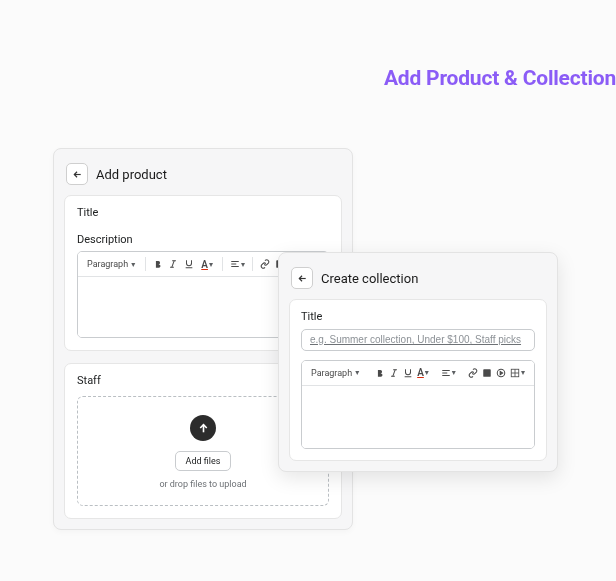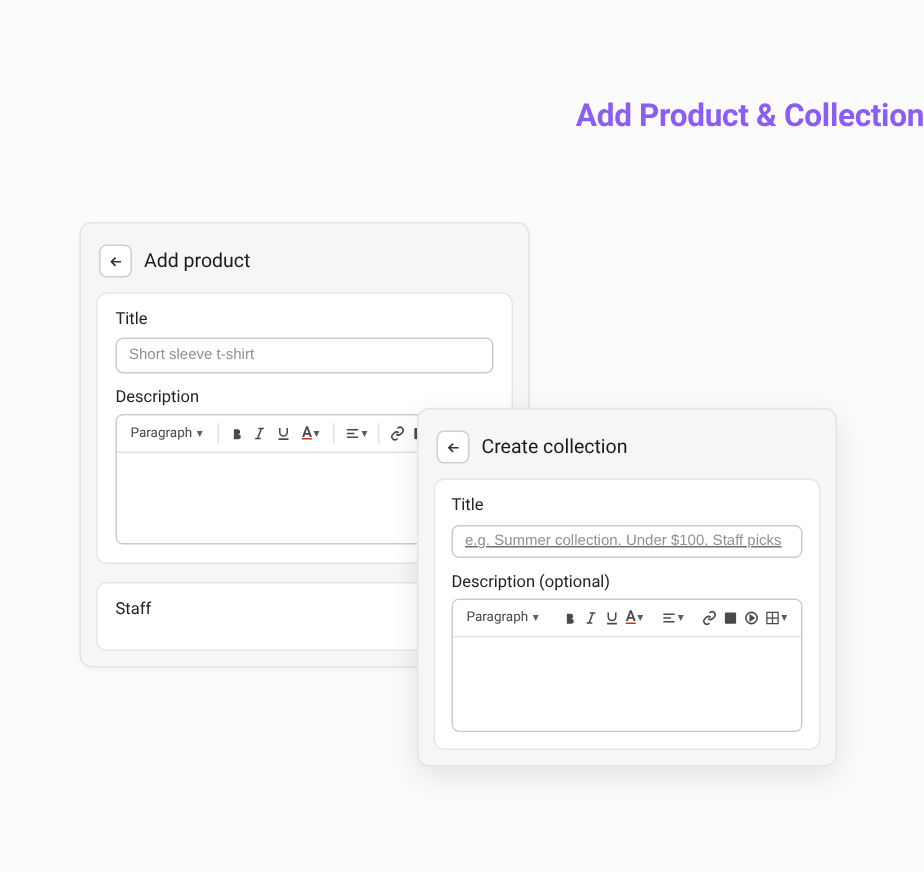--- a/index.html
+++ b/index.html
@@ -136,21 +136,21 @@
     background: #fff;
     padding: 4px 10px;
     font-size: 9px;
     color: #202223;
     margin-bottom: 8px;
   }
 
   
   .panel-collection {
     left: 278px;
-    top: 272px;
+    top: 252px;
     width: 280px;
     background: #f6f6f7;
     padding: 10px;
     box-shadow: 0 6px 20px rgba(0,0,0,0.10);
   }
   .panel-collection .card { padding: 10px 11px 11px; }
   .panel-collection .editor-body { height: 62px; }
   .panel-collection .text-input { height: 22px; text-decoration: underline; }
   .toolbar.has-code { padding-right: 5px; }
   .caret { font-size: 8px; color: #5c5f62; }
@@ -166,21 +166,20 @@
       <svg width="11" height="11" viewBox="0 0 24 24" fill="none" stroke="#333" stroke-width="2.5">
           <path d="M19 12H5"></path>
           <path d="M11 18l-6-6 6-6"></path>
         </svg>
     </div>
     <div class="panel-heading">Add product</div>
   </div>
 
   <div class="card">
     <div class="field-label">Title</div>
-    <input class="text-input" placeholder="Short sleeve t-shirt" style="">
     <div style="height:9px"></div>
     <div class="field-label">Description</div>
     <div class="toolbar-wrap">
       <div class="toolbar">
         <div class="tb-select">
           <span>Paragraph</span>
           <span class="caret">▾</span>
         </div>
         <div class="sep"></div>
         <div class="tb-btn">
@@ -240,39 +239,48 @@
             </svg>
             <span class="caret">▾</span>
           </div>
       </div>
       <div class="editor-body"></div>
     </div>
   </div>
 
   <div class="card">
     <div class="field-label" style="font-size:11px;margin-bottom:9px">Staff</div>
+    <div class="media-drop">
+      <div class="upload-circle">
+        <svg width="13" height="13" viewBox="0 0 24 24" fill="none" stroke="#fff" stroke-width="3">
+            <path d="M12 19V5"></path>
+            <path d="M6 11l6-6 6 6"></path>
+          </svg>
+      </div>
+      <div class="addfiles-btn">Add files</div>
+      <div>or drop files to upload</div>
+    </div>
   </div>
 </div>
 
 <div class="panel panel-collection">
   <div class="panel-header">
     <div class="back-btn">
       <svg width="11" height="11" viewBox="0 0 24 24" fill="none" stroke="#333" stroke-width="2.5">
           <path d="M19 12H5"></path>
           <path d="M11 18l-6-6 6-6"></path>
         </svg>
     </div>
     <div class="panel-heading">Create collection</div>
   </div>
 
   <div class="card">
     <div class="field-label">Title</div>
     <input class="text-input" placeholder="e.g. Summer collection, Under $100, Staff picks" style="">
     <div style="height:9px"></div>
-    <div class="field-label">Description (optional)</div>
     <div class="toolbar-wrap">
       <div class="toolbar has-code">
         <div class="tb-select">
           <span>Paragraph</span>
           <span class="caret">▾</span>
         </div>
         <div class="sep"></div>
         <div class="tb-btn">
             <svg width="10" height="10" viewBox="0 0 24 24">
               <path fill="#4a4a4a" d="M7 5h6a4 4 0 010 8H7zM7 13h7a4 4 0 010 8H7z"></path>

